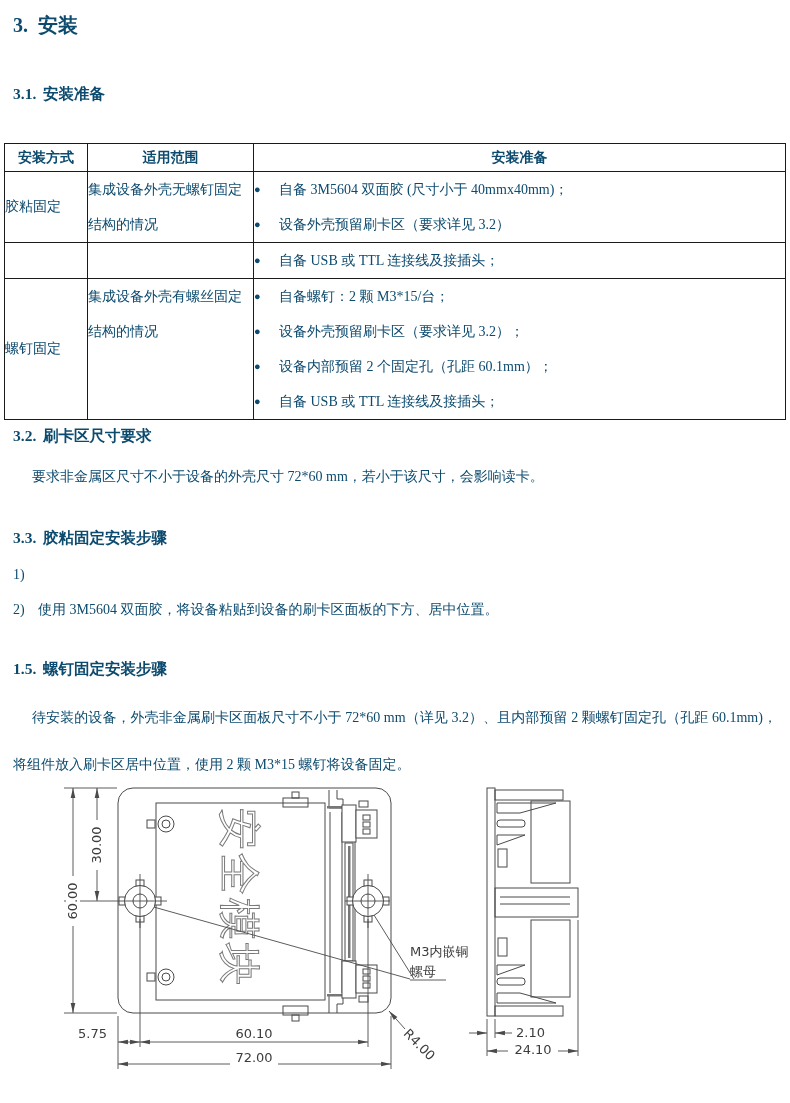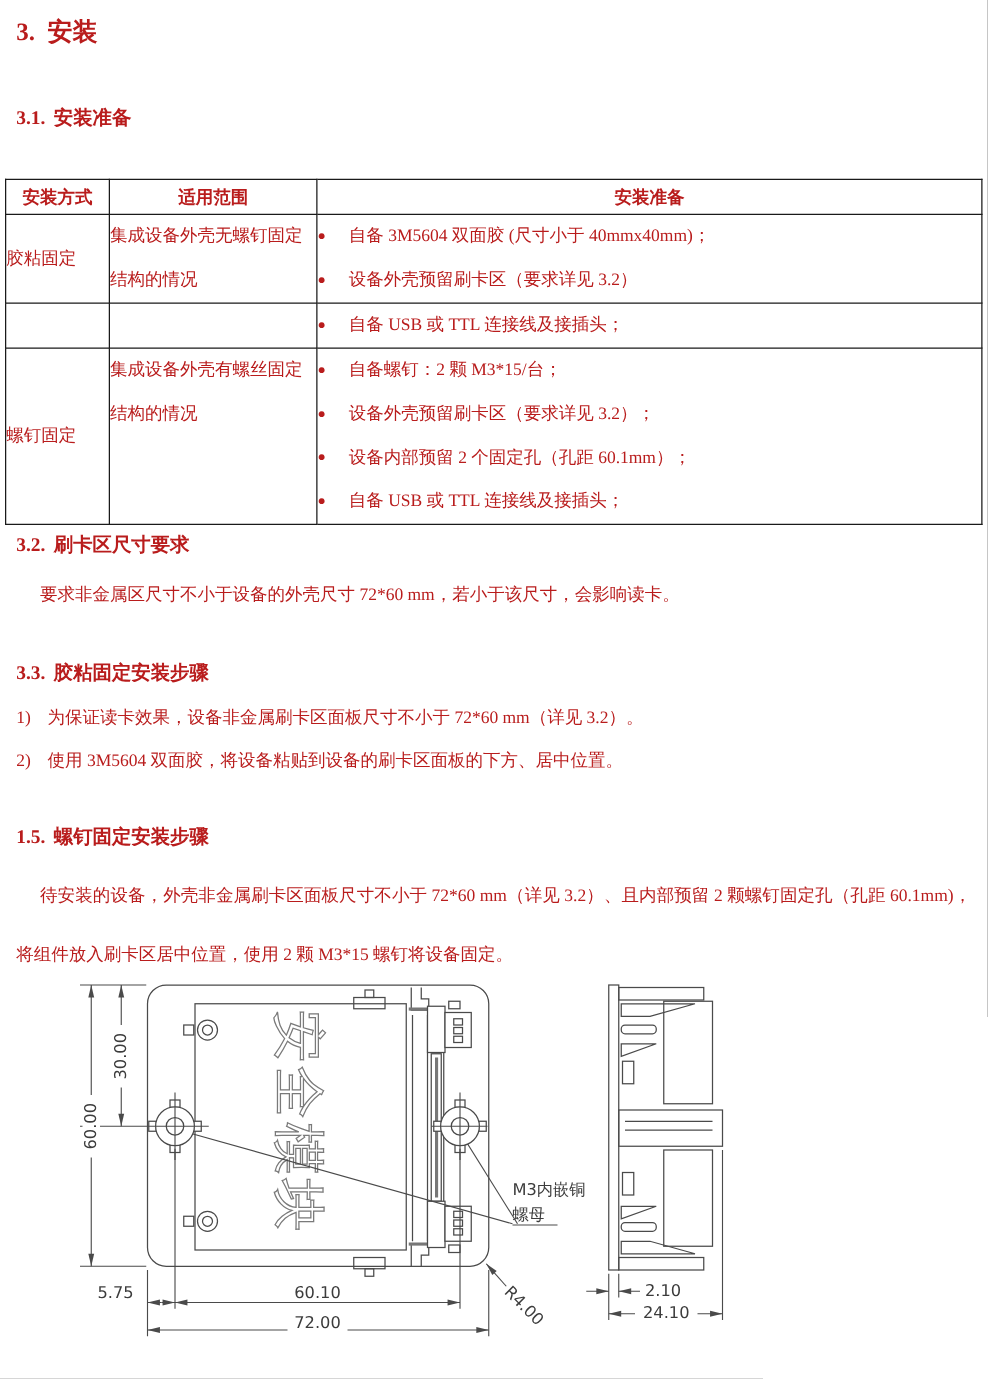--- a/index.html
+++ b/index.html
@@ -1,18 +1,18 @@
 <!DOCTYPE html>
 <html><head>
 <meta charset="utf-8">
 <style>
   html,body{margin:0;padding:0;background:#9a9a9a;}
   .page{
     position:relative;width:790px;height:1103px;background:#ffffff;
-    margin:0 auto;overflow:hidden;color:#b91c1c;
+    margin:0 auto;overflow:hidden;color:#0c4a6e;
     font-family:"Liberation Serif","DejaVu Serif",serif;
   }
   .abs{position:absolute;}
   
   .h1{left:13px;top:12px;font-size:20px;font-weight:bold;}
   .h1 .num{display:inline-block;width:25px;}
   .h2{font-size:15.5px;font-weight:bold;left:13px;}
   .h2 .num{display:inline-block;width:30px;}
   .para{left:13px;width:764px;font-size:14px;line-height:22px;}
   .indent{text-indent:19px;}
@@ -115,21 +115,20 @@
   <div class="abs h2" style="top:426px;">
     <span class="num">3.2.</span><span>刷卡区尺寸要求</span>
   </div>
   <div class="abs para indent" style="top:466px;">要求非金属区尺寸不小于设备的外壳尺寸 72*60 mm，若小于该尺寸，会影响读卡。</div>
 
   <div class="abs h2" style="top:528px;">
     <span class="num">3.3.</span><span>胶粘固定安装步骤</span>
   </div>
   <div class="abs step" style="top:564px;">
     <span class="num">1)</span>
-      <span>为保证读卡效果，设备非金属刷卡区面板尺寸不小于 72*60 mm（详见 3.2）。</span>
   </div>
   <div class="abs step" style="top:599px;">
     <span class="num">2)</span>
       <span>使用 3M5604 双面胶，将设备粘贴到设备的刷卡区面板的下方、居中位置。</span>
   </div>
 
   <div class="abs h2" style="top:659px;">
     <span class="num">1.5.</span><span>螺钉固定安装步骤</span>
   </div>
   <div class="abs para indent" style="top:694px;line-height:47px;text-align:justify;">待安装的设备，外壳非金属刷卡区面板尺寸不小于 72*60 mm（详见 3.2）、且内部预留 2 颗螺钉固定孔（孔距 60.1mm)，将组件放入刷卡区居中位置，使用 2 颗 M3*15 螺钉将设备固定。</div>

